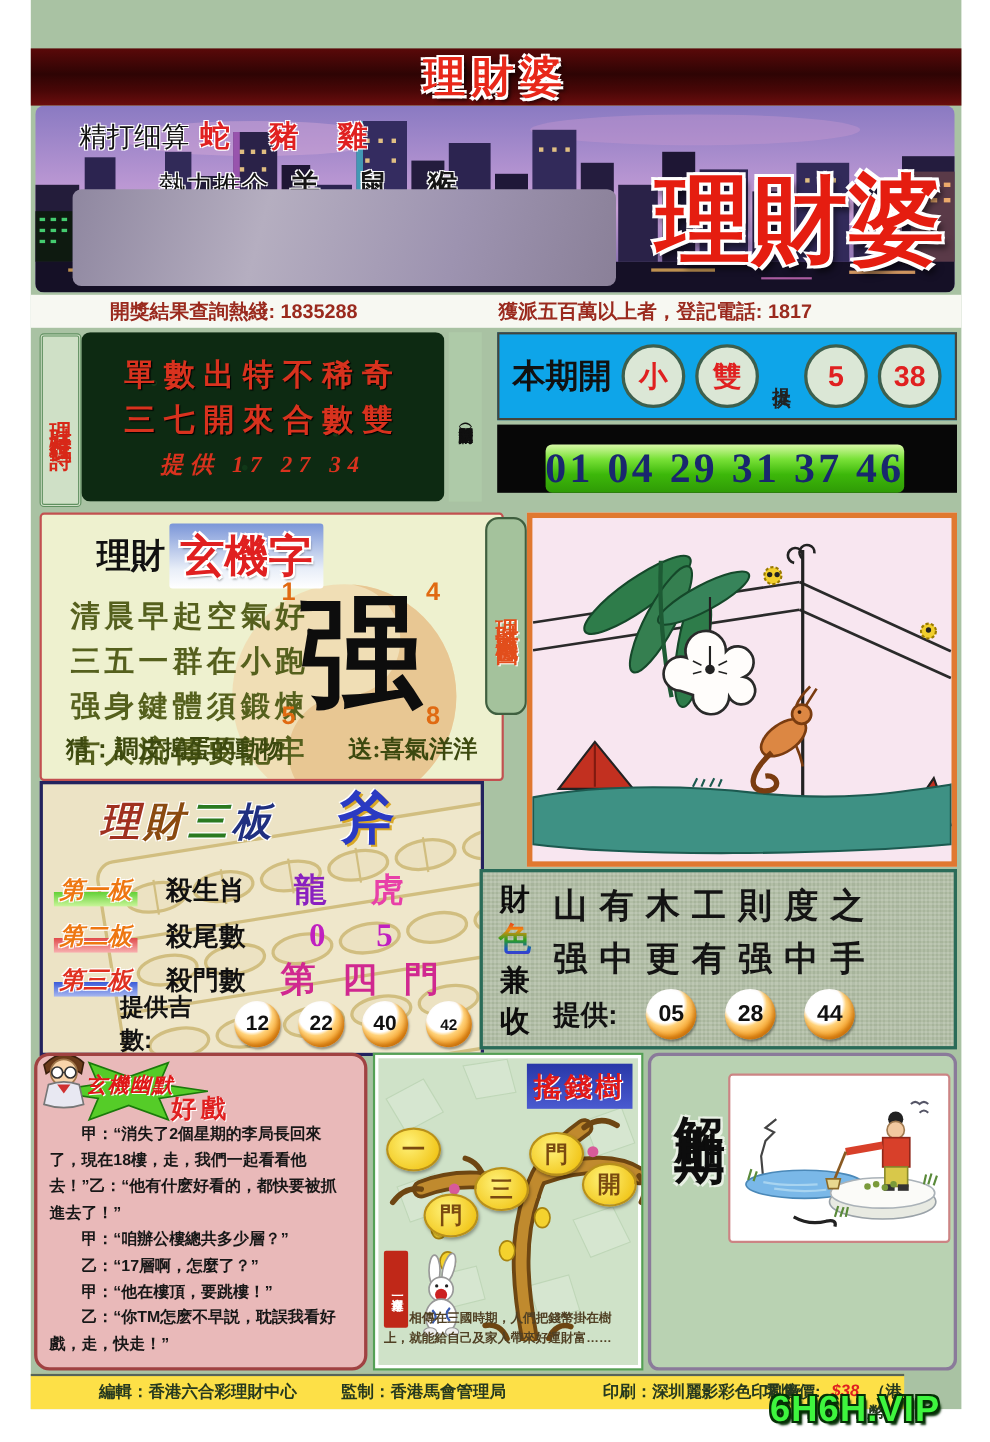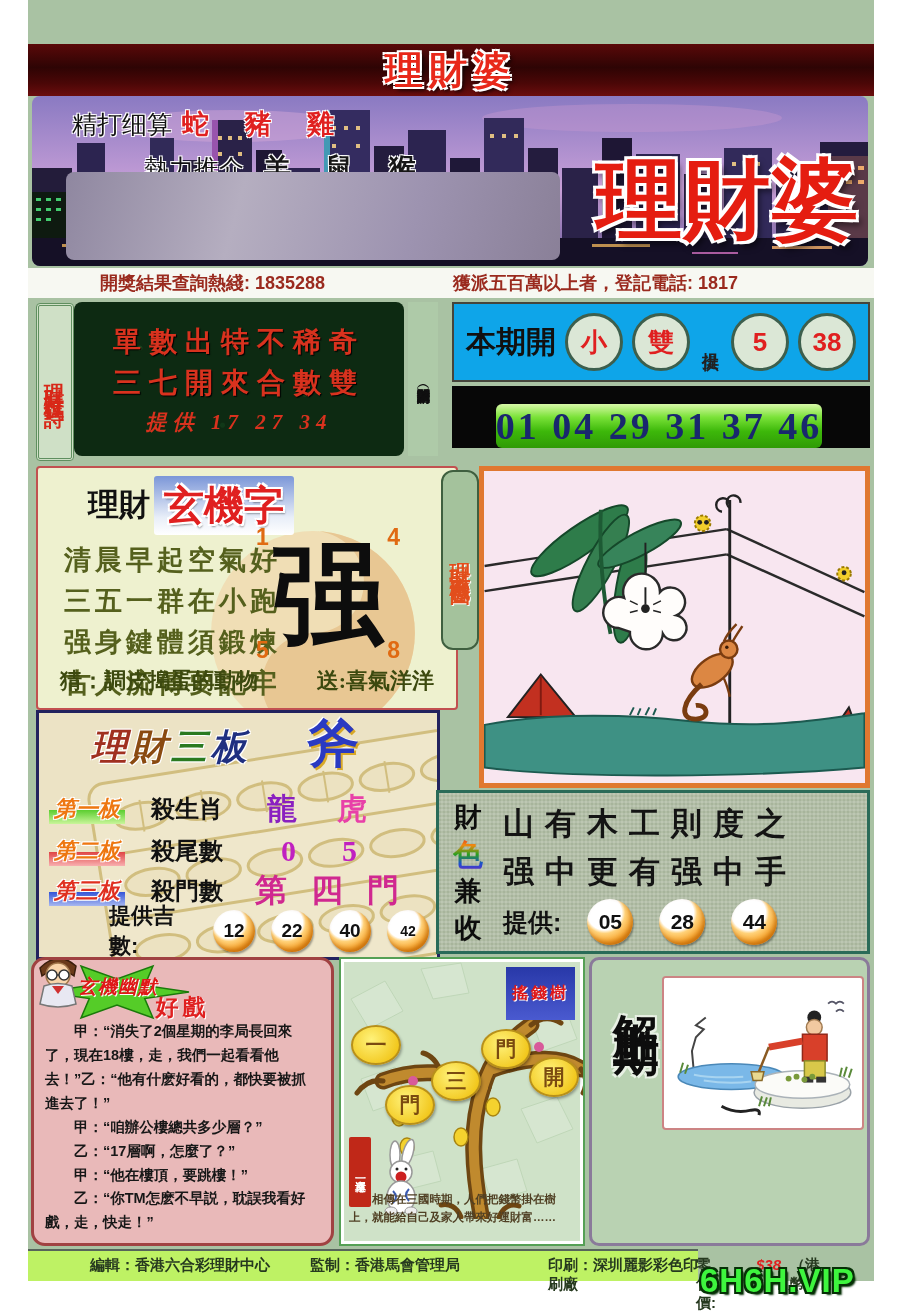--- a/index.html
+++ b/index.html
@@ -111,38 +111,38 @@
   .humor{left:31px;top:957px;width:303px;height:289px;background:#e9b9b9;border:3px solid #a04242;border-radius:14px;box-sizing:border-box;overflow:hidden;}
   .humor-badge{left:44px;top:14px;font-size:19px;font-weight:900;font-style:italic;color:#e01818;letter-spacing:1px;
      text-shadow:1px 1px 0 #fff;}
   .humor-title{left:0;top:32px;width:100%;text-align:center;font-size:23px;font-weight:900;color:#e02020;letter-spacing:4px;text-shadow:1px 1px 0 #fff;}
   .humor-text{left:0;top:60px;width:100%;padding:0 11px;box-sizing:border-box;}
   .humor-text p{margin:0;text-indent:2em;font-size:14.5px;line-height:1.65;font-weight:700;color:#171717;}
 
   
   .mtree{left:339px;top:957px;width:246px;height:289px;background:#cfe2c8;border:2px solid #55a055;box-sizing:border-box;
      box-shadow:inset 0 0 0 3px #ffffff;overflow:hidden;}
-  .mtree-title{right:8px;top:8px;padding:16px 6px;font-size:16px;font-weight:900;color:#e01818;letter-spacing:3px;
+  .mtree-title{right:8px;top:8px;padding:4px 6px;font-size:25px;font-weight:900;color:#e01818;letter-spacing:3px;
      background:linear-gradient(180deg,#2838a8,#4a5ad0);text-shadow:1px 1px 0 #fff;}
   .coin{position:absolute;width:46px;height:36px;border-radius:50%;border:2px solid #b8901a;
      background:radial-gradient(circle at 40% 35%,#fff27a,#f2c81e 75%,#d8a810);
      display:flex;align-items:center;justify-content:center;font-weight:900;font-size:21px;color:#7a4a10;
      box-shadow:1px 2px 3px rgba(0,0,0,.35);}
   .seal{left:8px;top:178px;width:22px;height:70px;background:#c02818;color:#fff;font-size:11px;font-weight:700;
      display:flex;align-items:center;justify-content:center;border-radius:2px;}
   .mtree-cap{left:8px;right:8px;top:232px;position:absolute;font-size:11.5px;line-height:1.55;font-weight:700;color:#504024;text-indent:2em;}
 
   
   .lastp{left:589px;top:957px;width:281px;height:289px;background:#b9d2b2;border:3px solid #8a7a9a;border-radius:10px;box-sizing:border-box;}
   .last-label{left:14px;top:18px;height:160px;font-size:46px;font-weight:900;color:#0d0d0d;letter-spacing:8px;
      text-shadow:-2px -2px 0 #e8f0e4,2px -2px 0 #e8f0e4,-2px 2px 0 #e8f0e4,2px 2px 0 #e8f0e4;}
   .last-pic{left:70px;top:16px;width:198px;height:150px;background:#ffffff;border:2px solid #cc8484;border-radius:4px;overflow:hidden;}
 
   
-  .footer{left:28px;top:1249px;width:670px;height:32px;background:#bef264;border-top:2px solid #56645a;box-sizing:border-box;}
+  .footer{left:28px;top:1249px;width:794px;height:32px;background:#fde047;border-top:2px solid #56645a;box-sizing:border-box;}
   .footer span{position:absolute;top:5px;font-size:15px;font-weight:900;color:#26391f;}
   .price-red{color:#e02020 !important;font-style:italic;}
   .watermark{left:700px;top:1262px;font-size:33px;font-weight:900;color:#3ef53e;letter-spacing:1px;
      text-shadow:-2px -2px 0 #063006,2px -2px 0 #063006,-2px 2px 0 #063006,2px 2px 0 #063006,3px 3px 2px #063006;}
 </style>
 </head>
 <body>
 
 <div class="abs sheet-bg"></div>
 

